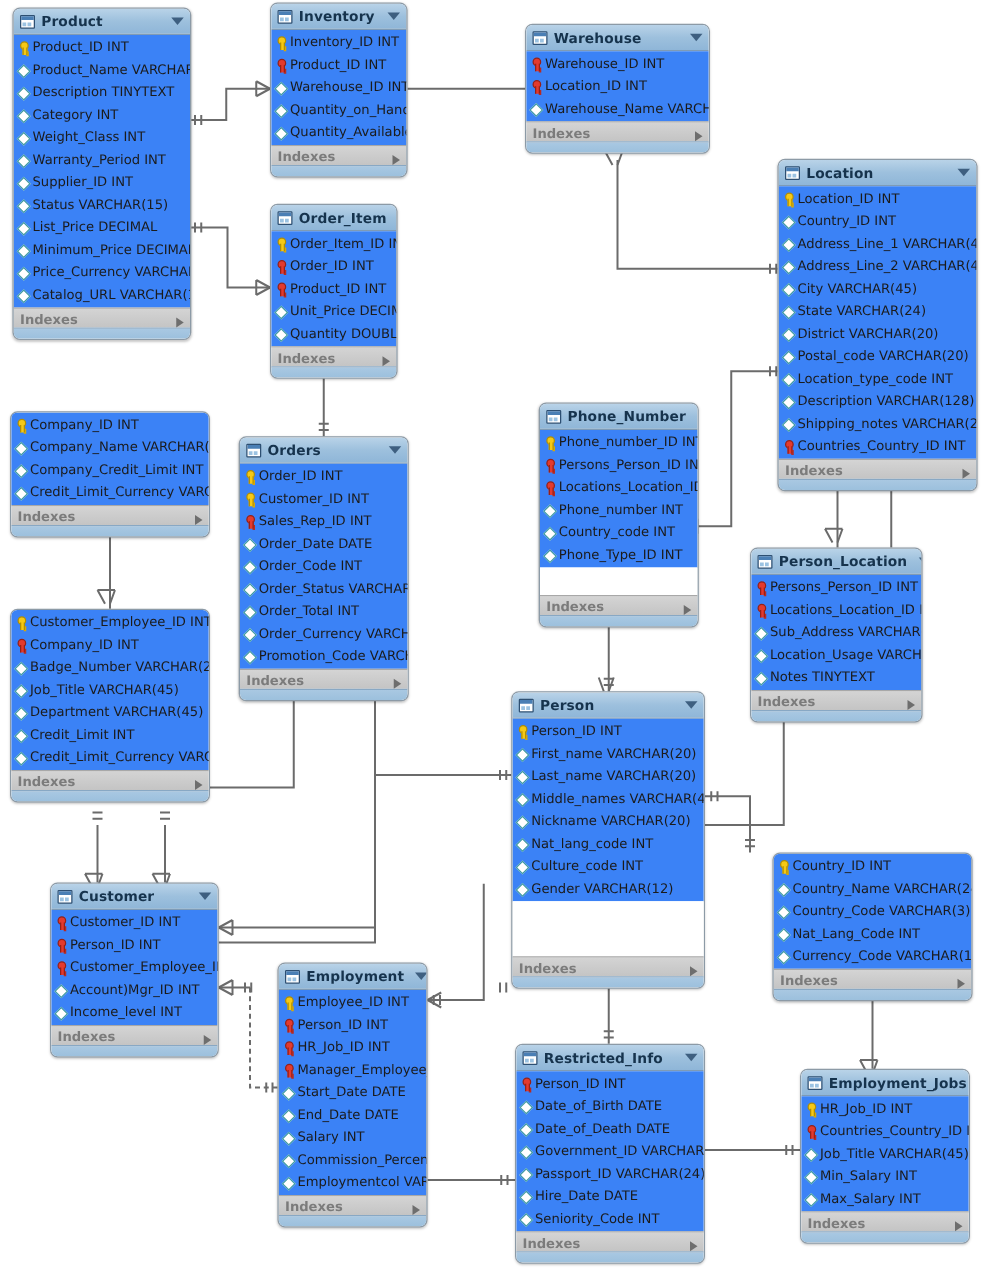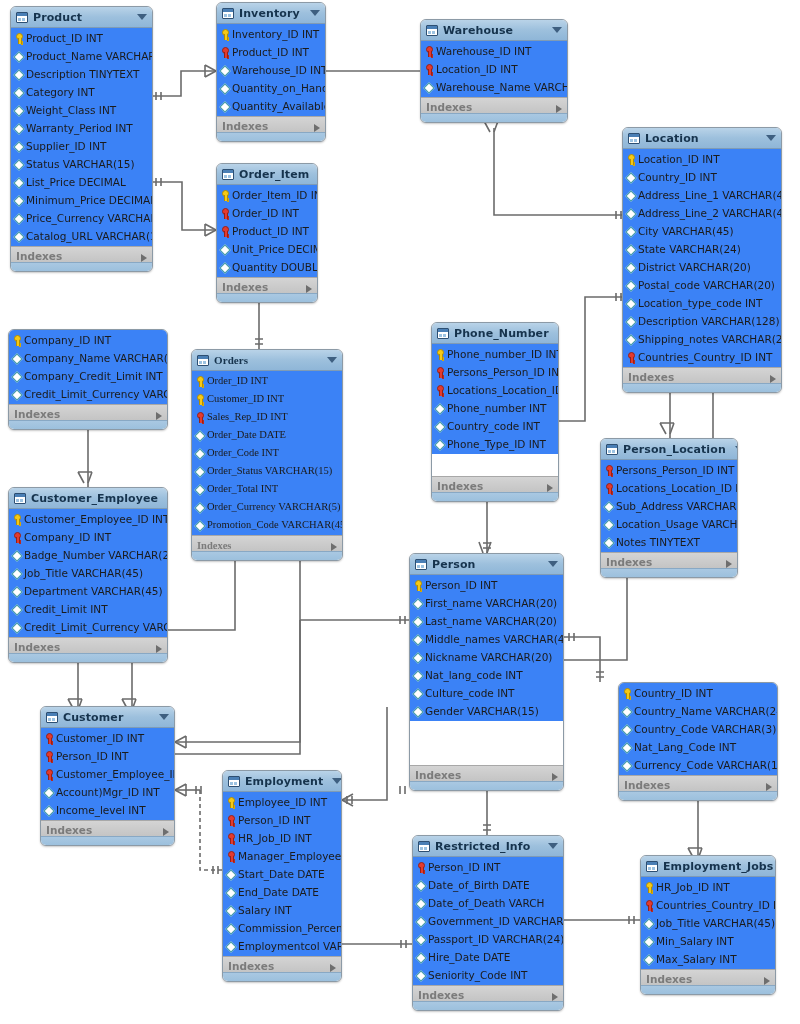--- a/index.html
+++ b/index.html
@@ -470,21 +470,21 @@
           <span class="g pl"></span>
           <span class="nm">Credit_Limit_Currency VARCHAR(5)</span>
         </div>
       </div>
       <div class="idx">
         <span class="lbl">Indexes</span>
         <span class="arrow"></span>
       </div>
       <div class="foot"></div>
     </div>
-    <div class="tbl" style="left: 191px; top: 349px; width: 152px; font-family: Liberation Serif, serif;">
+    <div class="tbl" style="left: 191px; top: 349px; width: 136px;">
       <div class="tbl-hdr">
         <span class="tbl-icon"></span>
         <span class="tbl-title">Orders</span>
         <span class="caret"></span>
       </div>
       <div class="cols">
         <div class="col">
           <span class="g pk"></span>
           <span class="nm">Order_ID INT</span>
         </div>
@@ -593,25 +593,20 @@
           <span class="nm">Notes TINYTEXT</span>
         </div>
       </div>
       <div class="idx">
         <span class="lbl">Indexes</span>
         <span class="arrow"></span>
       </div>
       <div class="foot"></div>
     </div>
     <div class="tbl" style="left: 8px; top: 487px; width: 160px;">
-      <div class="tbl-hdr">
-        <span class="tbl-icon"></span>
-        <span class="tbl-title">Customer_Employee</span>
-        <span class="caret"></span>
-      </div>
       <div class="cols">
         <div class="col">
           <span class="g pk"></span>
           <span class="nm">Customer_Employee_ID INT</span>
         </div>
         <div class="col">
           <span class="g fk"></span>
           <span class="nm">Company_ID INT</span>
         </div>
         <div class="col">
@@ -671,21 +666,21 @@
         <div class="col">
           <span class="g pl"></span>
           <span class="nm">Nat_lang_code INT</span>
         </div>
         <div class="col">
           <span class="g pl"></span>
           <span class="nm">Culture_code INT</span>
         </div>
         <div class="col">
           <span class="g pl"></span>
-          <span class="nm">Gender VARCHAR(15)</span>
+          <span class="nm">Gender VARCHAR(12)</span>
         </div>
       </div>
       <div class="spacer" style="height: 44px;"></div>
       <div class="idx">
         <span class="lbl">Indexes</span>
         <span class="arrow"></span>
       </div>
       <div class="foot"></div>
     </div>
     <div class="tbl" style="left: 618px; top: 682px; width: 160px;">
@@ -811,21 +806,21 @@
         <div class="col">
           <span class="g fk"></span>
           <span class="nm">Person_ID INT</span>
         </div>
         <div class="col">
           <span class="g pl"></span>
           <span class="nm">Date_of_Birth DATE</span>
         </div>
         <div class="col">
           <span class="g pl"></span>
-          <span class="nm">Date_of_Death VARCH</span>
+          <span class="nm">Date_of_Death DATE</span>
         </div>
         <div class="col">
           <span class="g pl"></span>
           <span class="nm">Government_ID VARCHAR(24)</span>
         </div>
         <div class="col">
           <span class="g pl"></span>
           <span class="nm">Passport_ID VARCHAR(24)</span>
         </div>
         <div class="col">

